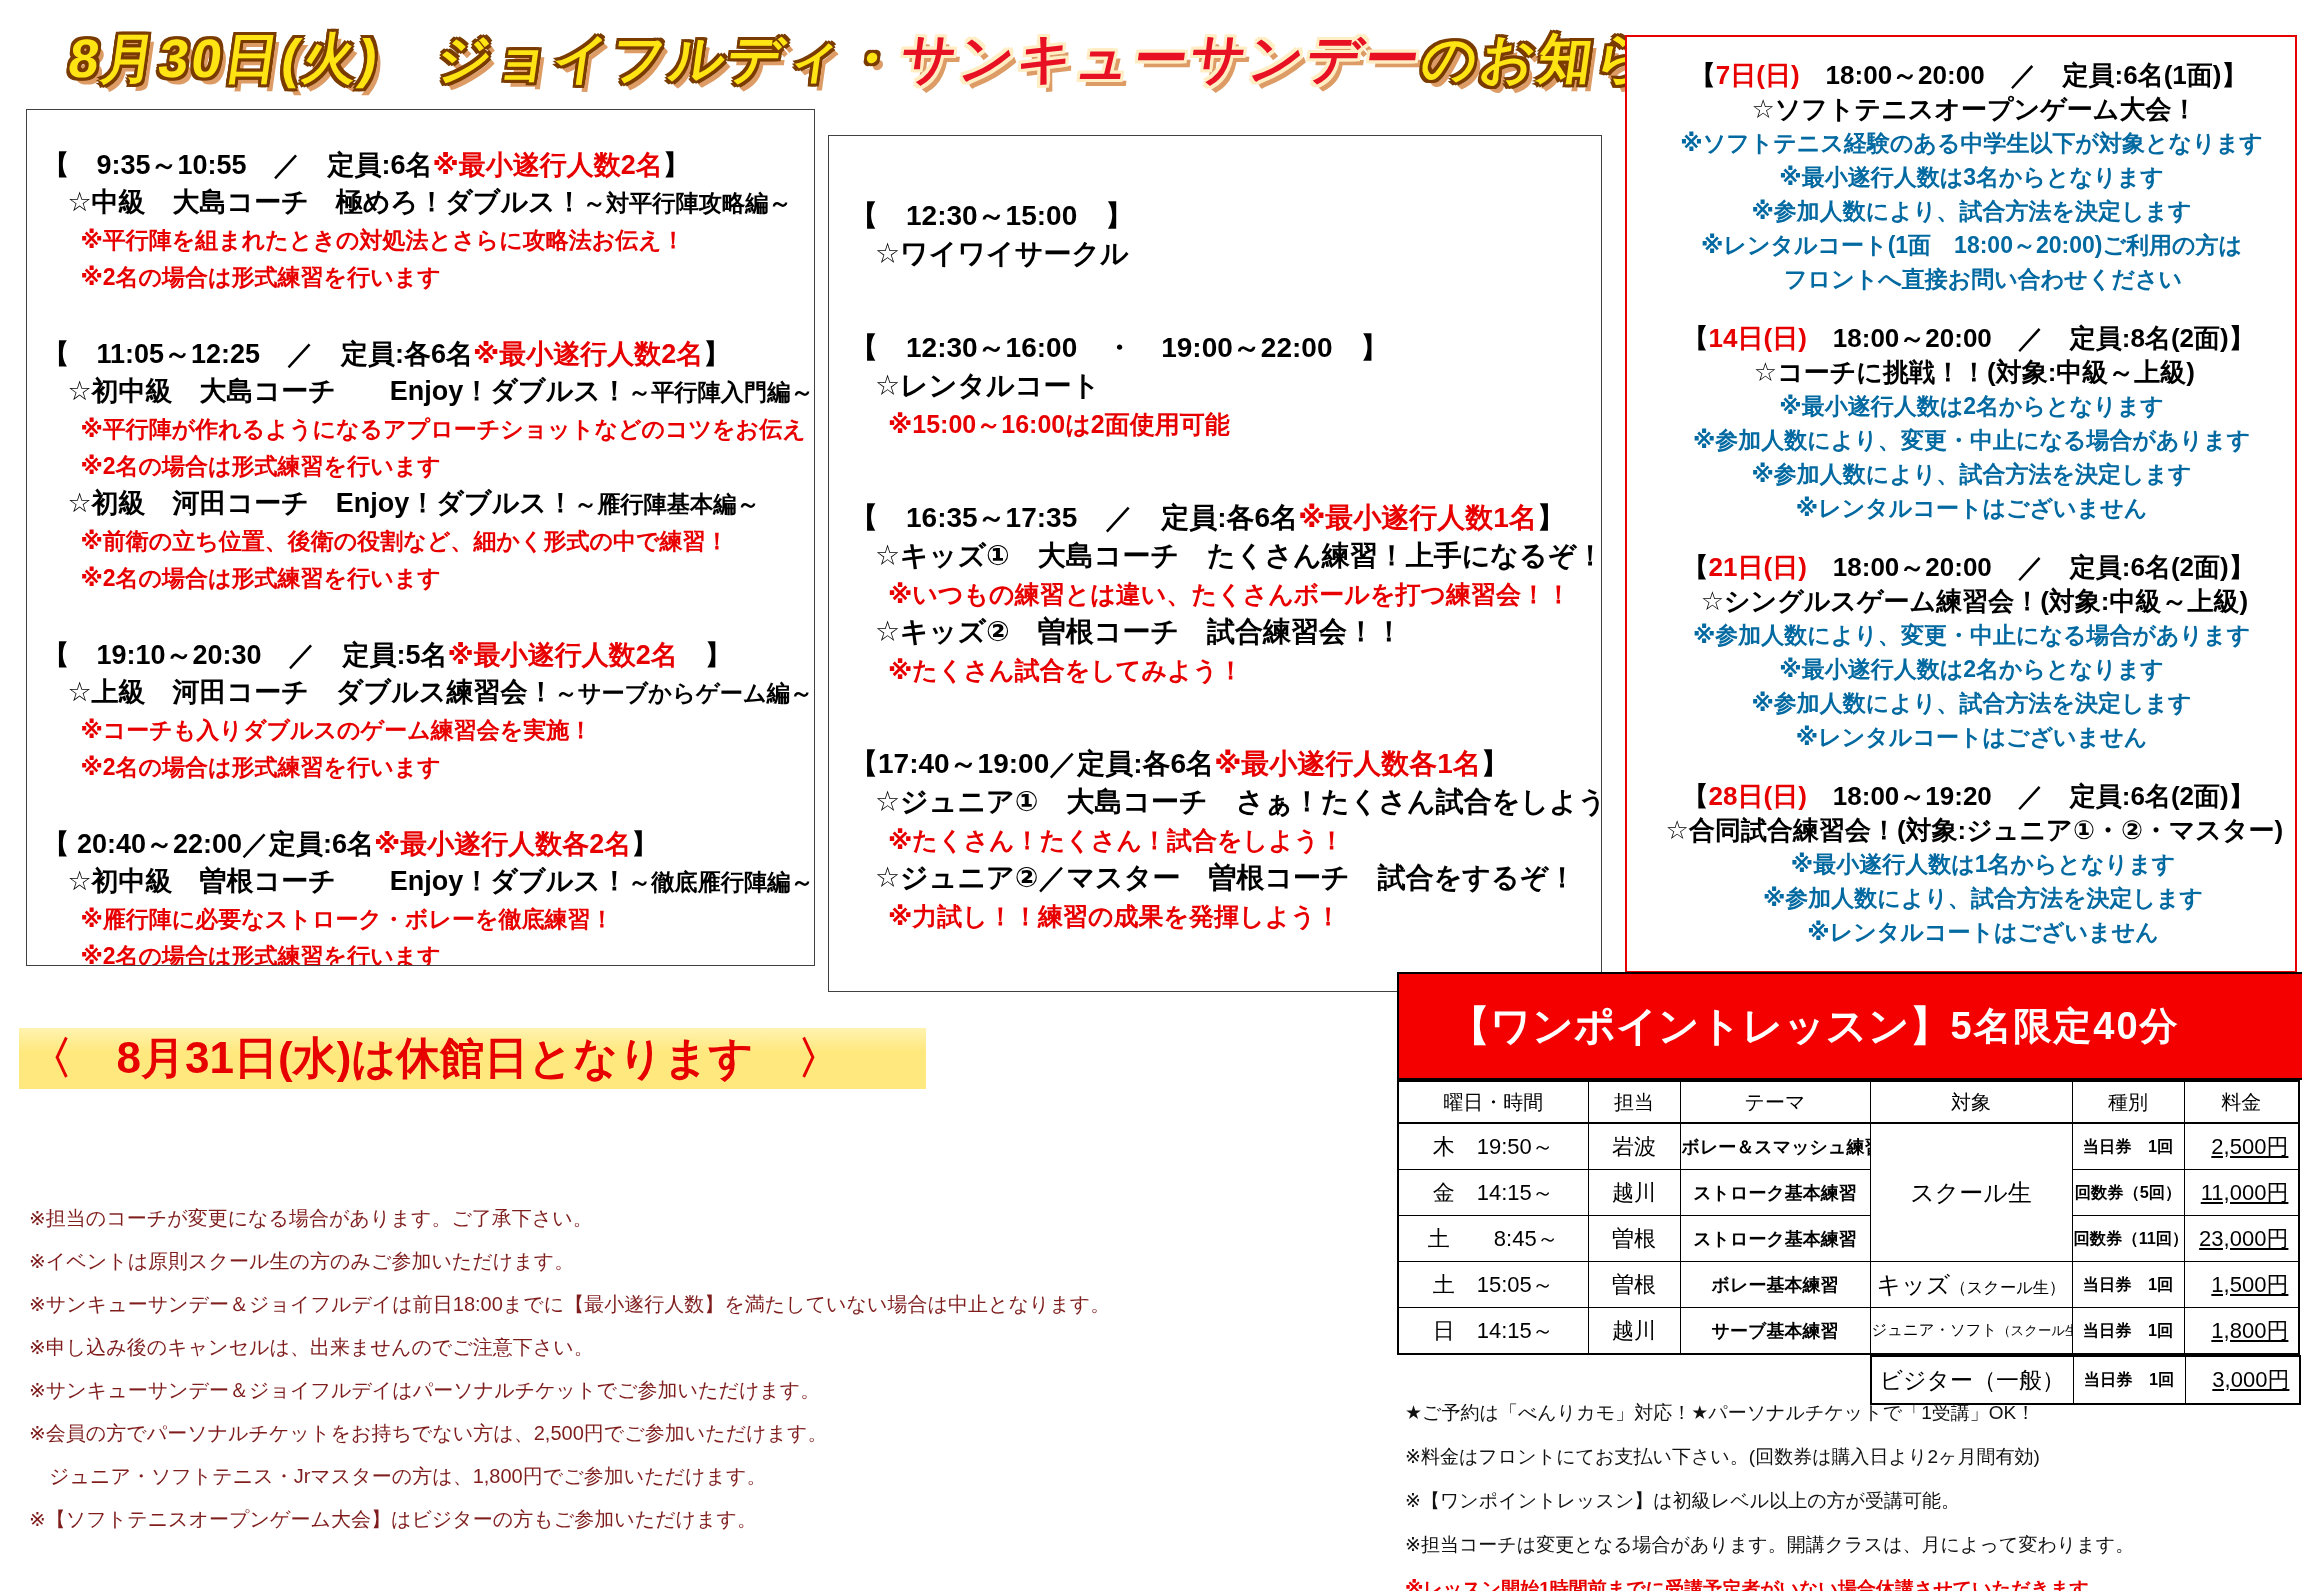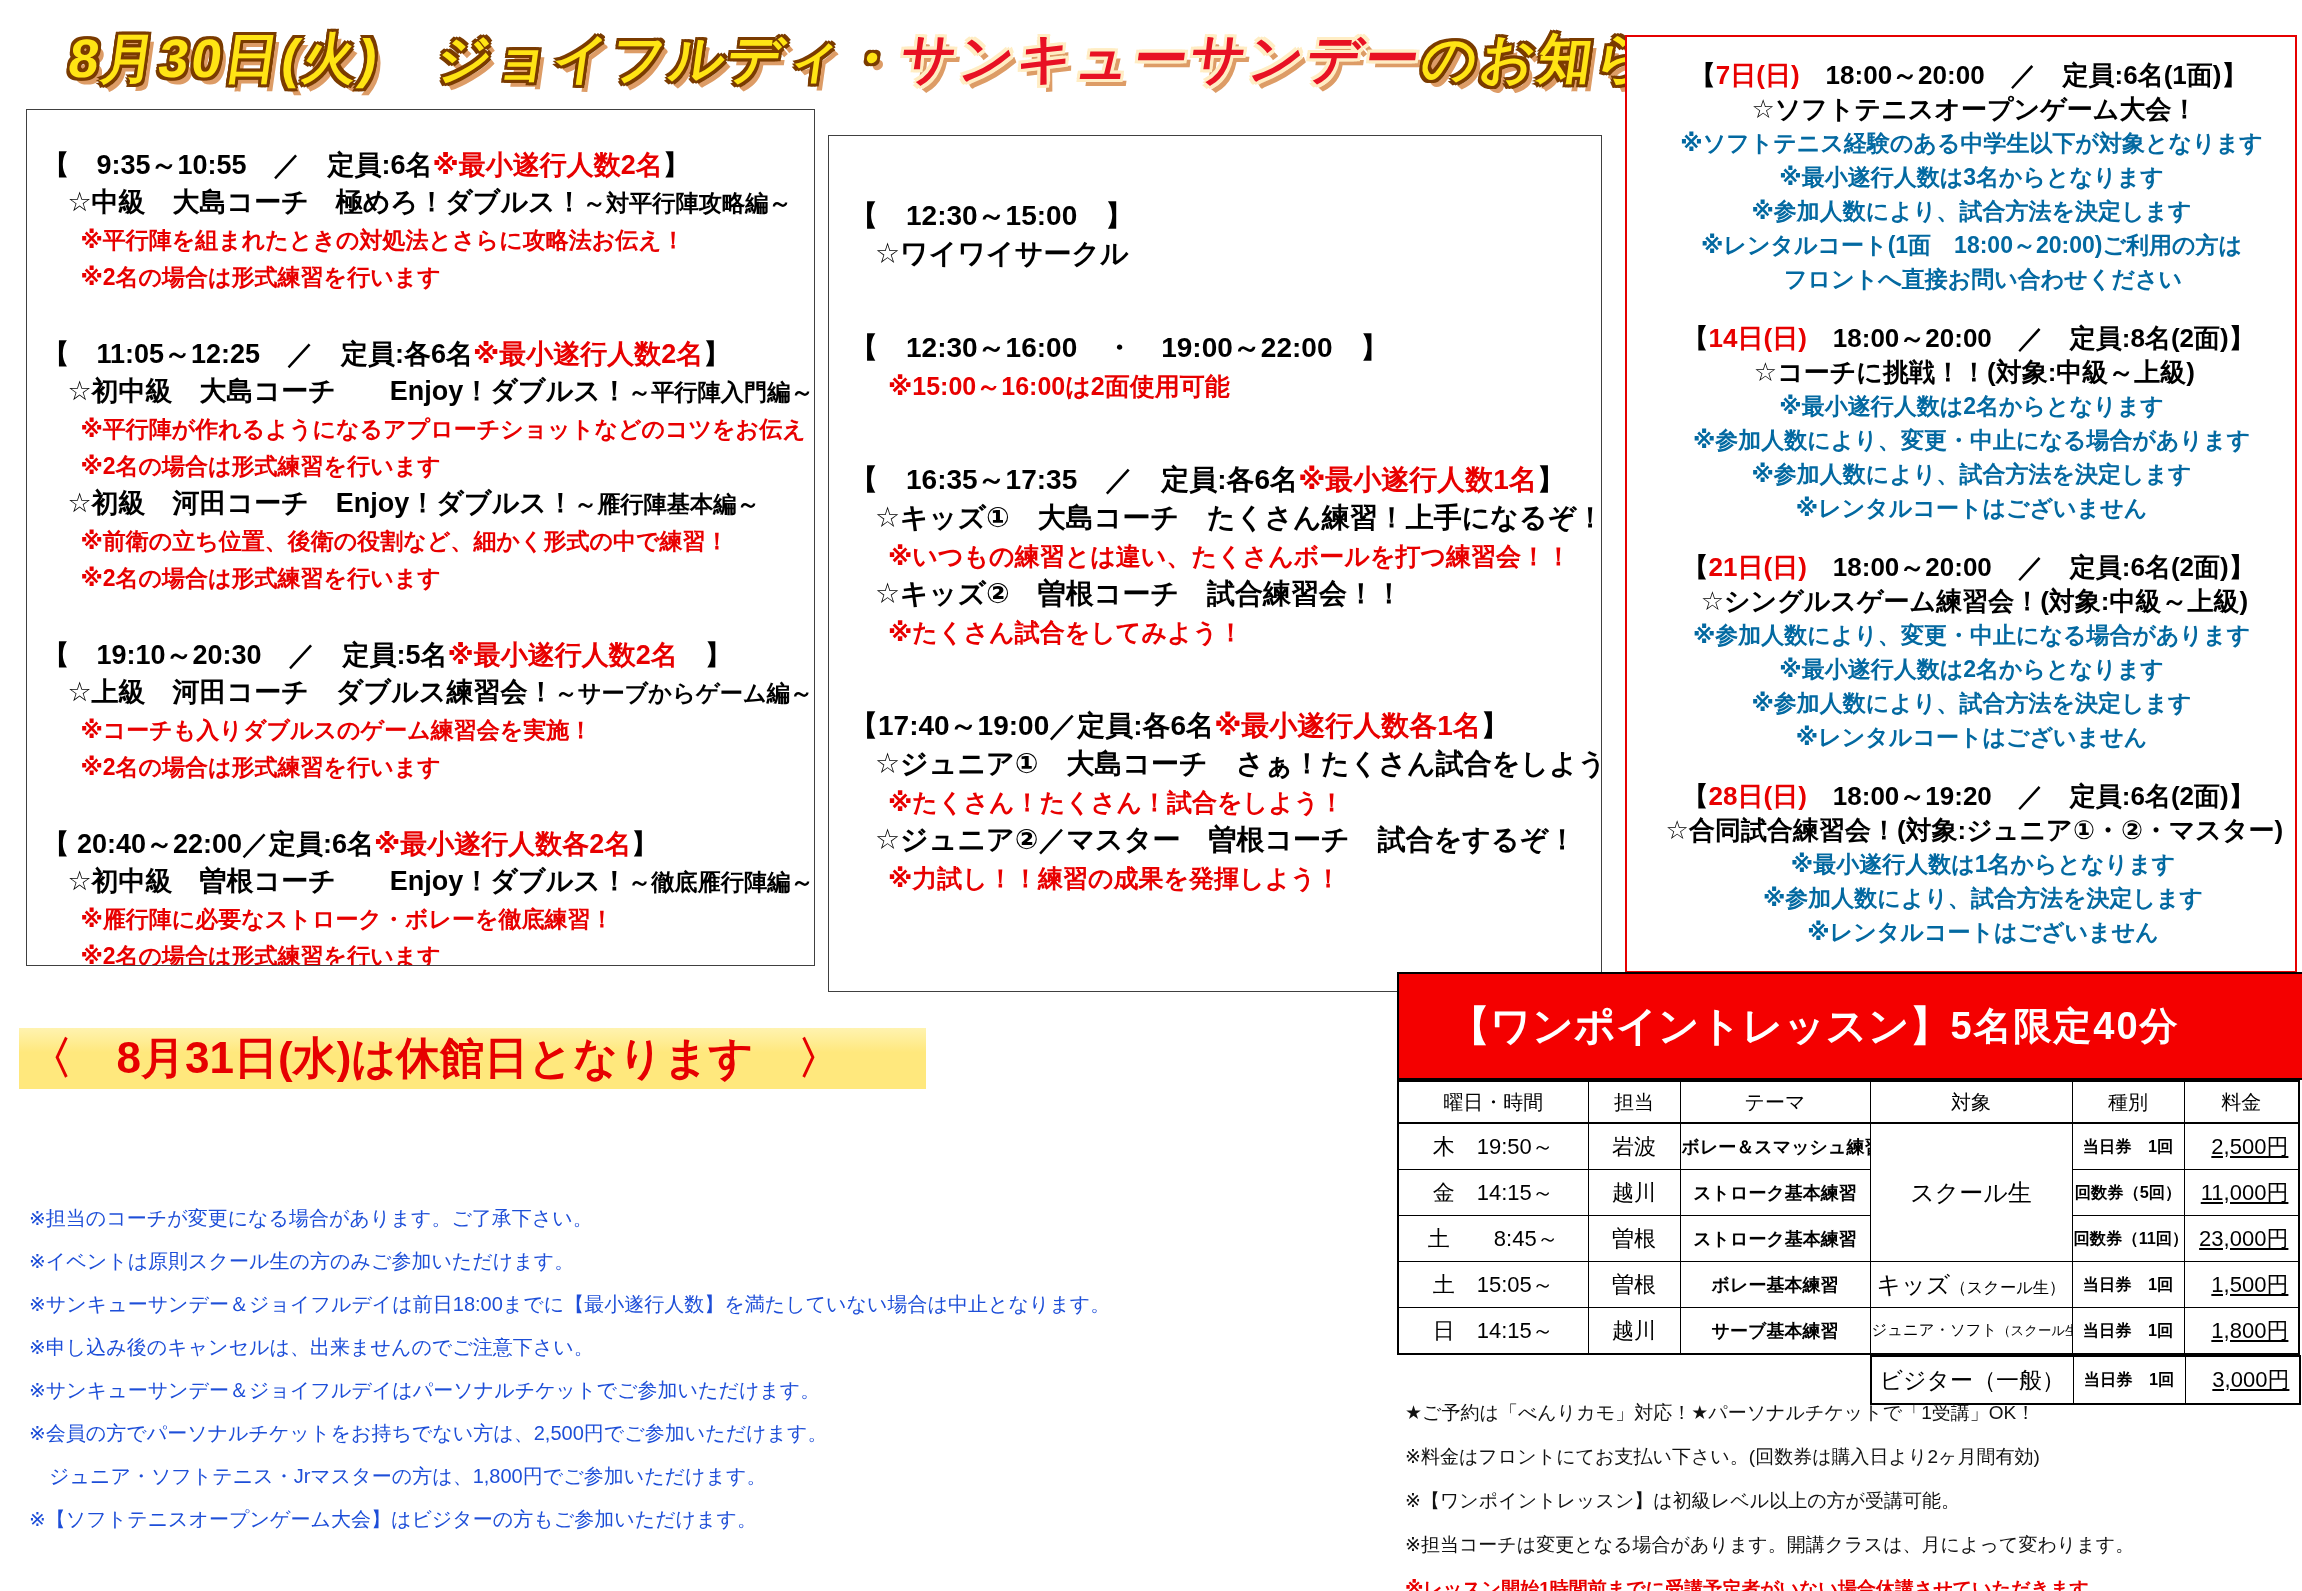--- a/index.html
+++ b/index.html
@@ -41,21 +41,21 @@
   .box-right .cline{padding-left:11.5px;}
   .box-right .bnote{font-size:23px;}
 
   
   .closure{position:absolute;left:19px;top:1028px;width:907px;height:61px;
            background:linear-gradient(#fff3b0,#ffe87d 40%);color:#e60000;font-weight:bold;
            font-size:44px;display:flex;align-items:center;padding-left:9.6px;box-sizing:border-box;
            white-space:nowrap;}
 
   
-  .notes-left{position:absolute;left:29px;top:1197px;font-size:20px;color:#1d4ed8;}
+  .notes-left{position:absolute;left:29px;top:1197px;font-size:20px;color:#7f1d1d;}
   .notes-left .note-line-sm{line-height:43px;white-space:nowrap;}
 
   
   .lesson{position:absolute;left:1397px;top:972px;width:1066px;}
   .lesson-banner{background:#f40000;border:2.9px solid #000;box-sizing:border-box;height:108px;
                  color:#fff;font-weight:bold;display:flex;align-items:center;padding-left:50px;
                  white-space:nowrap;}
   .lesson-banner .bt{font-size:41px;}
   .lesson-banner .bs{font-size:38px;letter-spacing:1.9px;}
   table.lt{border-collapse:collapse;table-layout:fixed;width:902px;border:2.9px solid #000;}
@@ -119,20 +119,21 @@
         <div class="nline"><span>※2名の場合は形式練習を行います</span></div>
       </div>
     </div>
   <div class="box box-middle">
       <div class="sec">
         <div class="hline"><span class="hpre">【　12:30～15:00　】</span></div>
         <div class="cline"><span>☆ワイワイサークル</span></div>
       </div>
       <div class="sec">
         <div class="hline"><span class="hpre">【　12:30～16:00　・　19:00～22:00　】</span></div>
+        <div class="cline"><span>☆レンタルコート</span></div>
         <div class="nline"><span>※15:00～16:00は2面使用可能</span></div>
       </div>
       <div class="sec">
         <div class="hline"><span class="hpre">【　16:35～17:35　／　定員:各6名</span><span class="hred">※最小遂行人数1名</span><span class="hpre">】</span></div>
         <div class="cline"><span>☆キッズ①　大島コーチ　たくさん練習！上手になるぞ！</span></div>
         <div class="nline"><span>※いつもの練習とは違い、たくさんボールを打つ練習会！！</span></div>
         <div class="cline"><span>☆キッズ②　曽根コーチ　試合練習会！！</span></div>
         <div class="nline"><span>※たくさん試合をしてみよう！</span></div>
       </div>
       <div class="sec">

